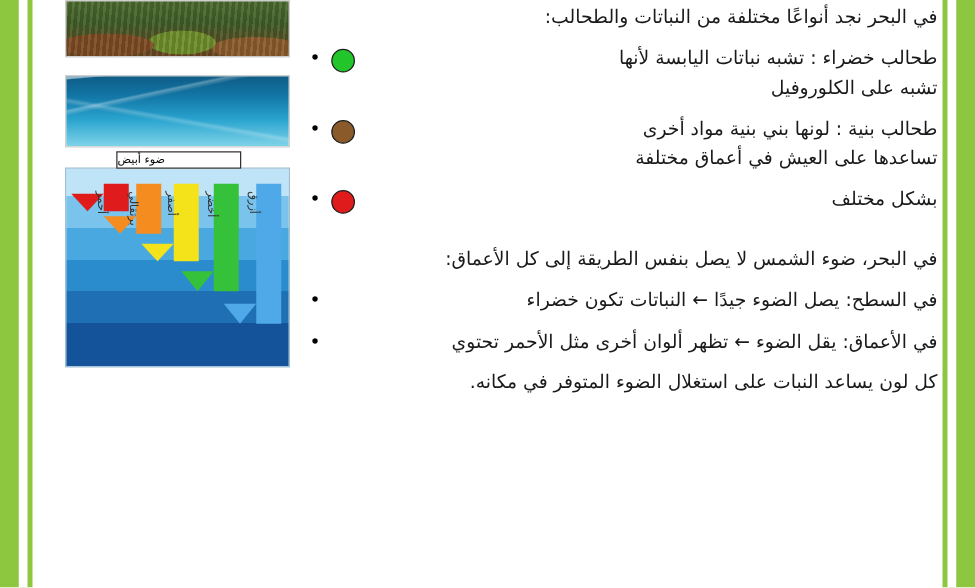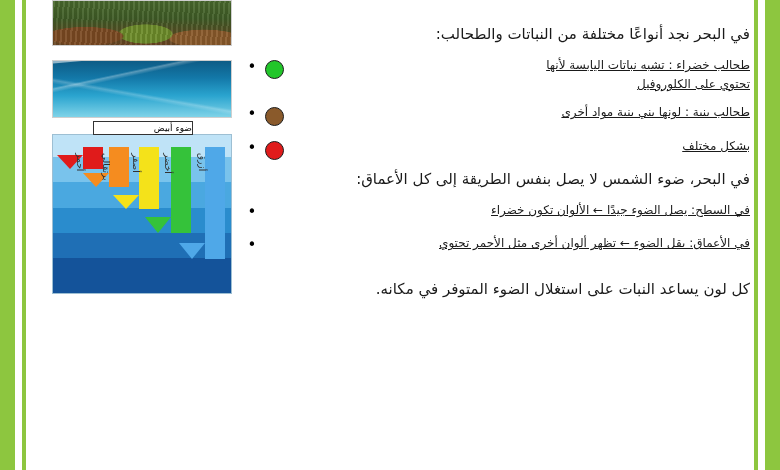--- a/index.html
+++ b/index.html
@@ -108,21 +108,21 @@
     position: absolute;
     top: -14px;
     left: 40px;
     width: 100px;
     height: 14px;
     background: #ffffff;
     border: 1px solid #333;
     box-sizing: border-box;
     font-size: 9px;
     line-height: 12px;
-    text-align: right;
+    text-align: left;
     color: #000;
   }
   .arrow {
     position: absolute;
     width: 26px;
     text-align: center;
     font-size: 9px;
     color: #000;
     writing-mode: vertical-rl;
     text-orientation: mixed;
@@ -164,21 +164,21 @@
     top: 0;
     text-align: right;
     direction: rtl;
     color: #1a1a1a;
   }
   .line {
     font-size: 15px;
     line-height: 1.55;
     margin: 0 0 2px 0;
   }
-  .intro { margin-top: 23px; }
+  .intro { margin-top: 2px; }
   .bullet-row {
     display: flex;
     flex-direction: row-reverse;
     align-items: flex-start;
     gap: 6px;
     margin-top: 10px;
   }
   .bullet-dot {
     flex: 0 0 auto;
     width: 14px;
@@ -190,38 +190,37 @@
   .color-chip {
     flex: 0 0 auto;
     width: 17px;
     height: 17px;
     border-radius: 50%;
     border: 1px solid #1d1d1d;
     margin-top: 4px;
   }
   .bullet-text {
     flex: 1 1 auto;
-    font-size: 12px;
+    font-size: 15px;
     line-height: 1.55;
-    text-decoration: underline;
   }
   .question {
     color: #1f6fd0;
     font-size: 14px;
     margin-top: 14px;
   }
-  .para { margin-top: 8px; }
+  .para { margin-top: 24px; }
   .sub-row {
     display: flex;
     flex-direction: row-reverse;
     align-items: flex-start;
     gap: 8px;
     margin-top: 10px;
   }
-  .closing { margin-top: 20px; }
+  .closing { margin-top: 9px; }
   .indent-right { display: block; }
 </style>
 </head>
 <body>
 
 <div class="page">
 
   <div class="edge-bar left">
     <div class="inner"></div>
   </div>
@@ -282,46 +281,47 @@
 
     <div class="textcol">
 
       <p class="line intro">في البحر نجد أنواعًا مختلفة من النباتات والطحالب:</p>
 
       <div class="bullet-row">
         <span class="bullet-dot">•</span>
         <span class="color-chip" style="background:#22c62a"></span>
         <span class="bullet-text">
           <span class="indent-right">طحالب خضراء : تشبه نباتات اليابسة لأنها</span>
-          <span class="indent-right">تحتوي على الكلوروفيل</span>
+          <span class="indent-right">تشبه على الكلوروفيل</span>
         </span>
       </div>
 
       <div class="bullet-row">
         <span class="bullet-dot">•</span>
         <span class="color-chip" style="background:#8a5a2b"></span>
         <span class="bullet-text">
           <span class="indent-right">طحالب بنية : لونها بني بنية مواد أخرى</span>
+          <span class="indent-right">تساعدها على العيش في أعماق مختلفة</span>
         </span>
       </div>
 
       <div class="bullet-row">
         <span class="bullet-dot">•</span>
         <span class="color-chip" style="background:#e01b1b"></span>
         <span class="bullet-text">
           <span class="indent-right">بشكل مختلف</span>
         </span>
       </div>
 
 
       <p class="line para">في البحر، ضوء الشمس لا يصل بنفس الطريقة إلى كل الأعماق:</p>
 
       <div class="sub-row">
         <span class="bullet-dot">•</span>
-        <span class="bullet-text">في السطح: يصل الضوء جيدًا ← الألوان تكون خضراء</span>
+        <span class="bullet-text">في السطح: يصل الضوء جيدًا ← النباتات تكون خضراء</span>
       </div>
 
       <div class="sub-row">
         <span class="bullet-dot">•</span>
         <span class="bullet-text">في الأعماق: يقل الضوء ← تظهر ألوان أخرى مثل الأحمر تحتوي</span>
       </div>
 
       <p class="line closing">كل لون يساعد النبات على استغلال الضوء المتوفر في مكانه.</p>
 
     </div>

